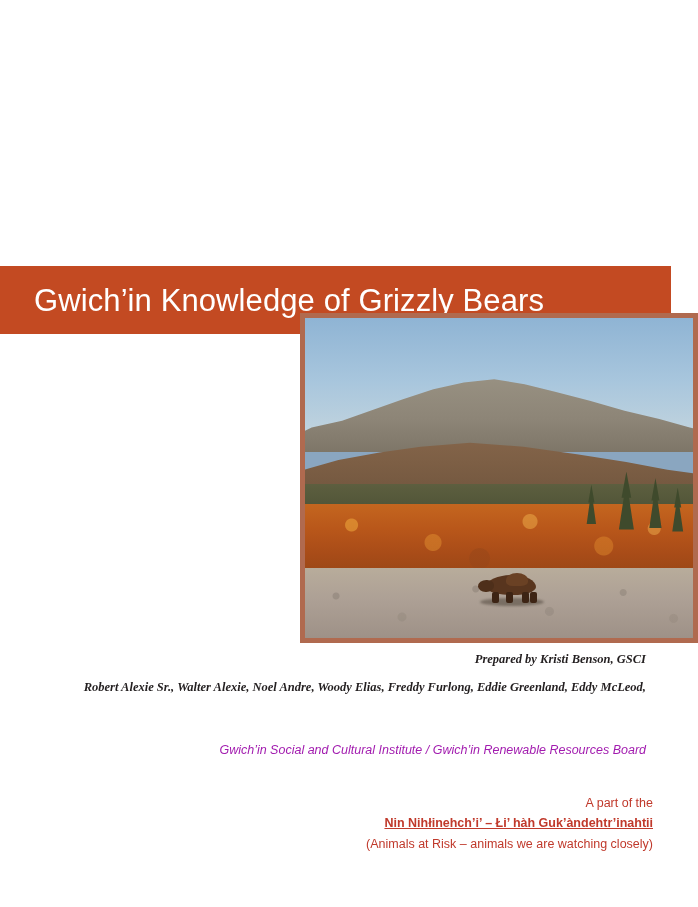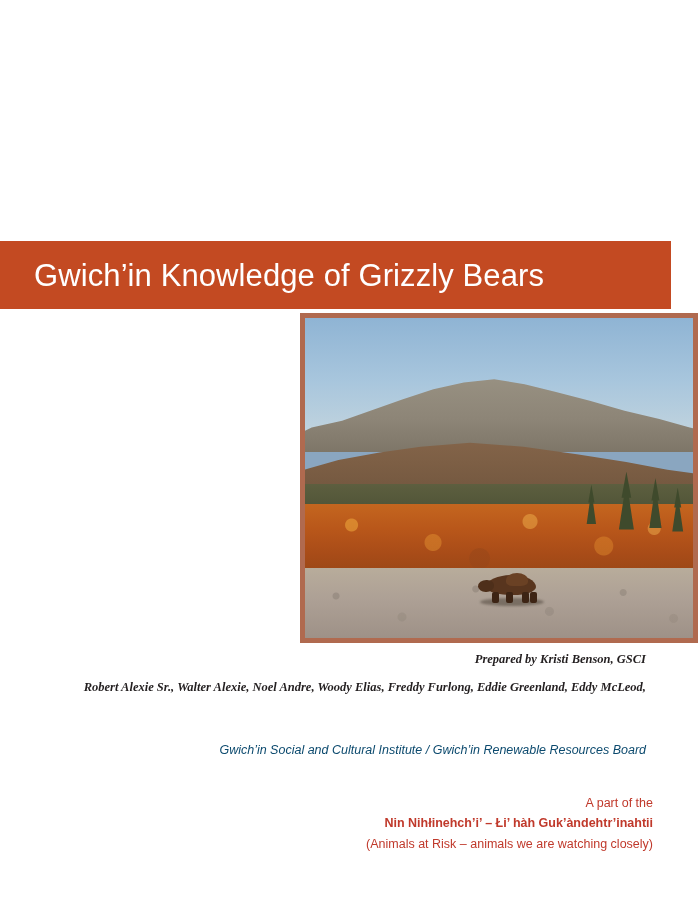--- a/index.html
+++ b/index.html
@@ -13,21 +13,21 @@
     position: relative;
     overflow: hidden;
     font-family: "Liberation Sans", sans-serif;
     color: #231f20;
   }
 
   
   .title-banner {
     position: absolute;
     left: 0;
-    top: 241px;
+    top: 266px;
     width: 671px;
     height: 68px;
     background: #c34a22;
     display: flex;
     align-items: center;
     box-sizing: border-box;
     padding-left: 34px;
   }
   .title-banner .title-text {
     color: #ffffff;
@@ -201,35 +201,35 @@
 
   .org-block {
     position: absolute;
     right: 52px;
     top: 740px;
     width: 600px;
     text-align: right;
     font-style: italic;
     font-size: 12.5px;
     line-height: 1.6;
-    color: #0c4a6e;
+    color: #a21caf;
   }
 
   
   .project-block {
     position: absolute;
     right: 45px;
     top: 793px;
     width: 600px;
     text-align: right;
     font-size: 12.5px;
     line-height: 1.62;
     color: #c0392b;
   }
-  .project-block .strong { font-weight: bold; }
+  .project-block .strong { font-weight: bold; text-decoration: underline; }
 
   .white-notch {
     position: absolute;
     left: 671px;
     top: 253px;
     width: 27px;
     height: 68px;
     background: #ffffff;
   }
 </style>

